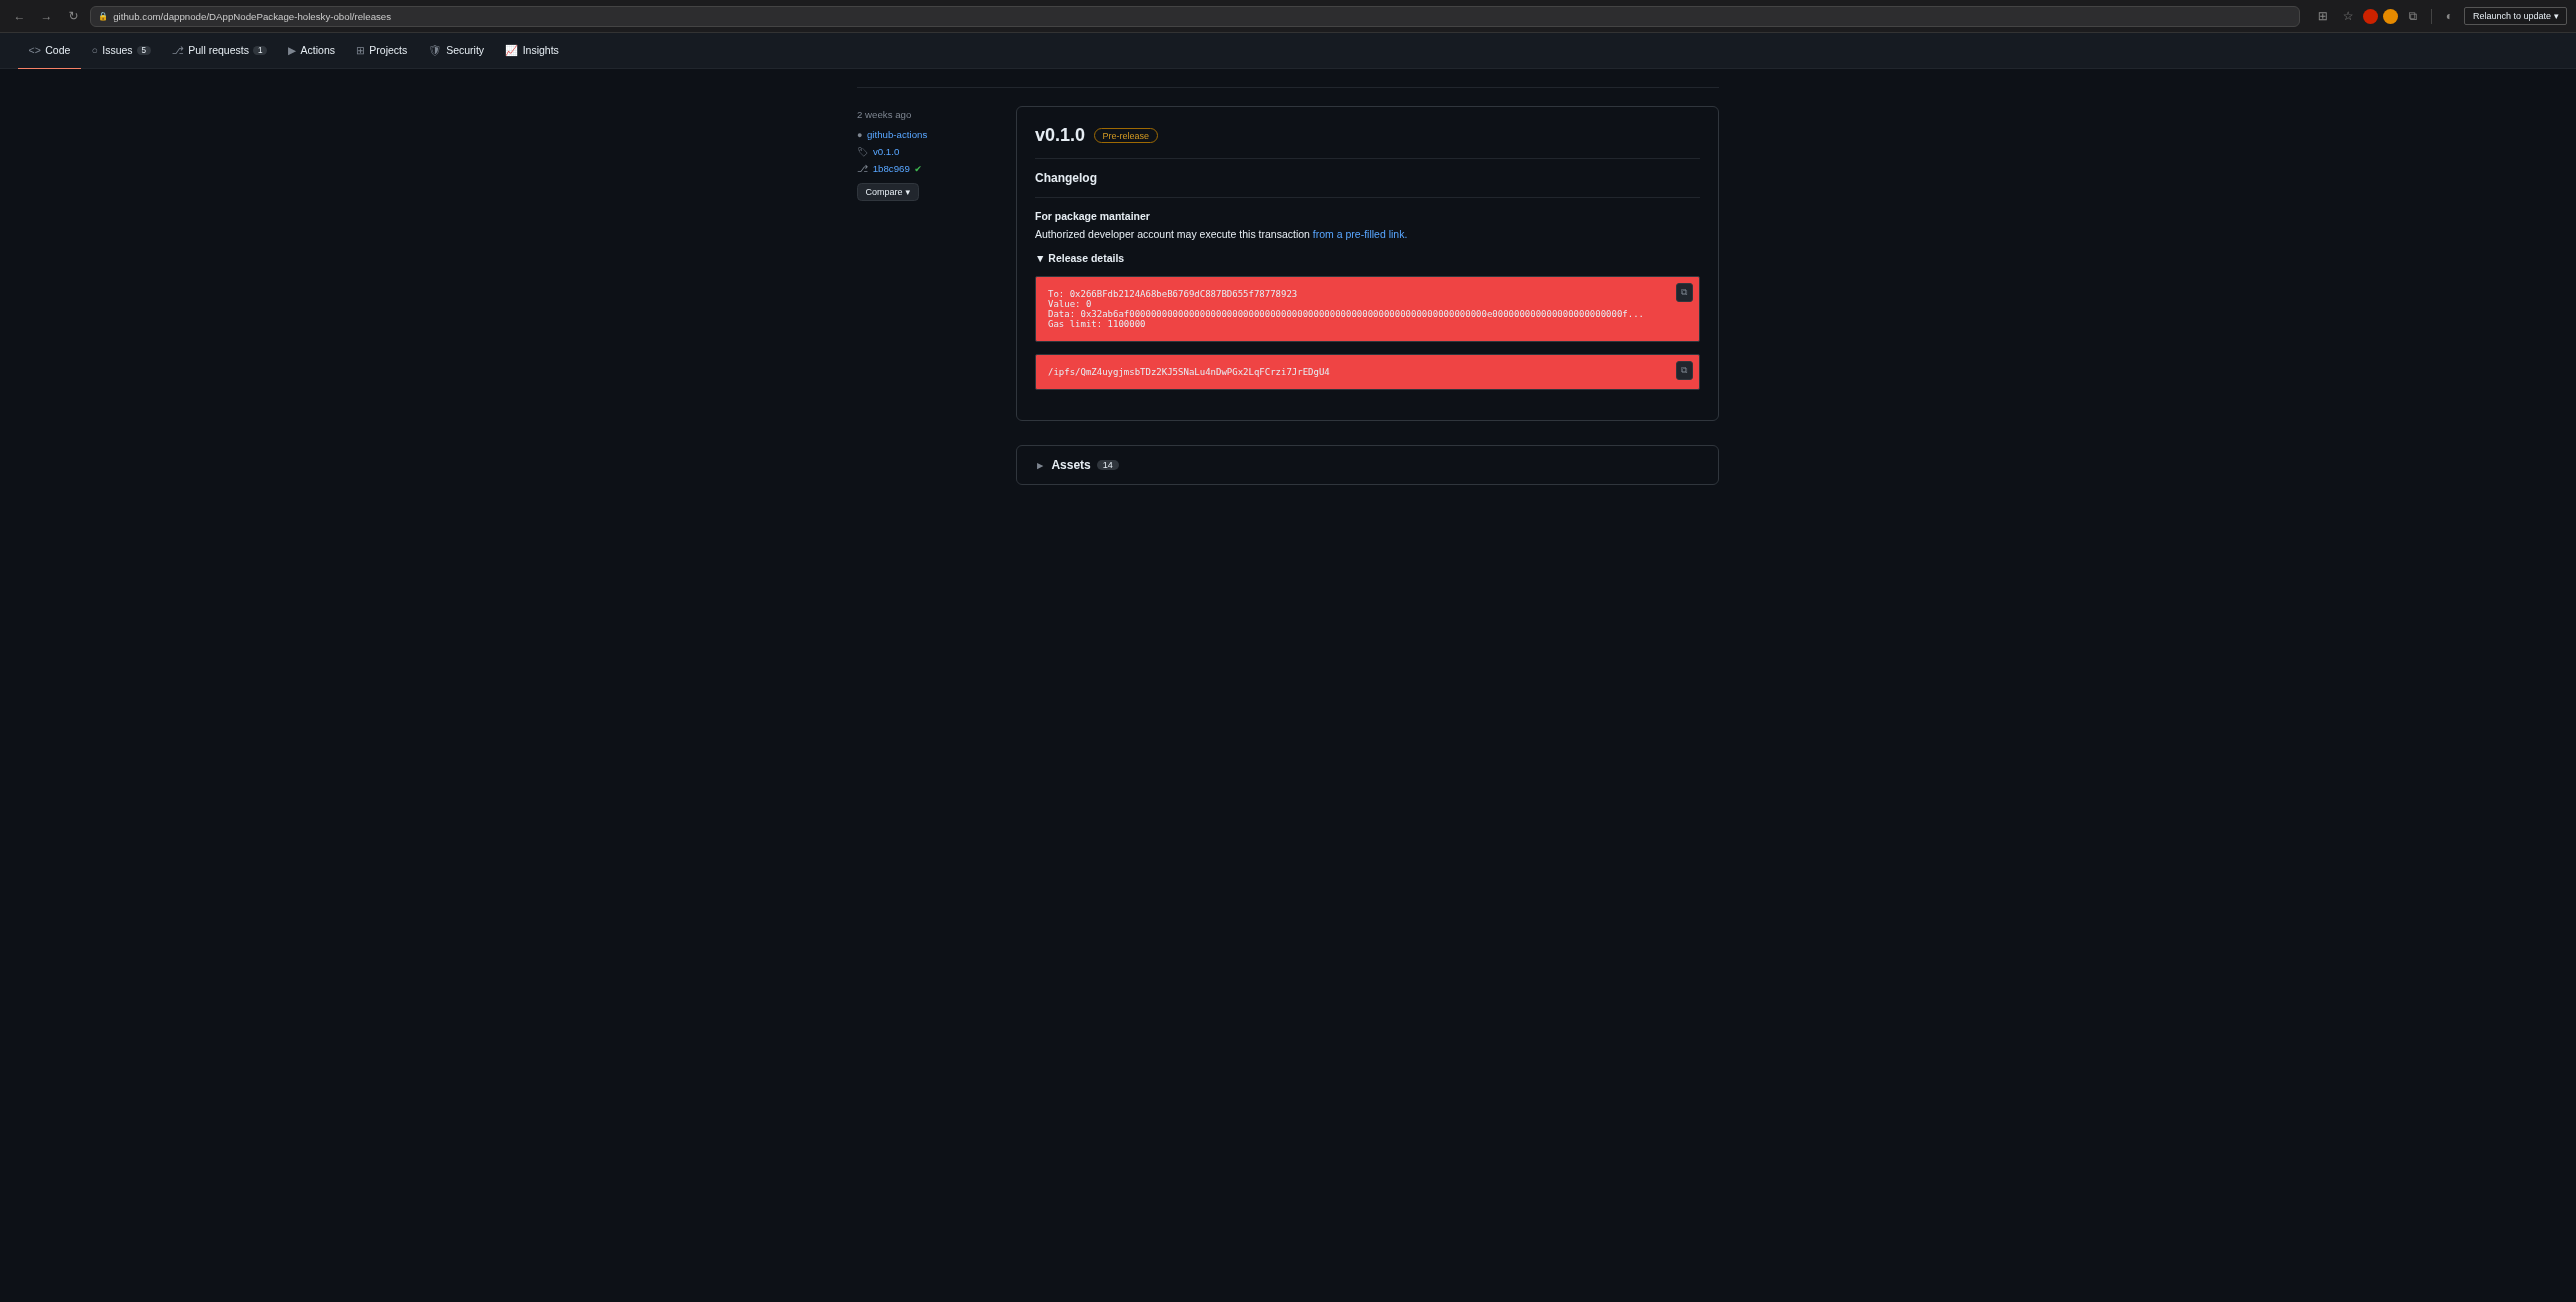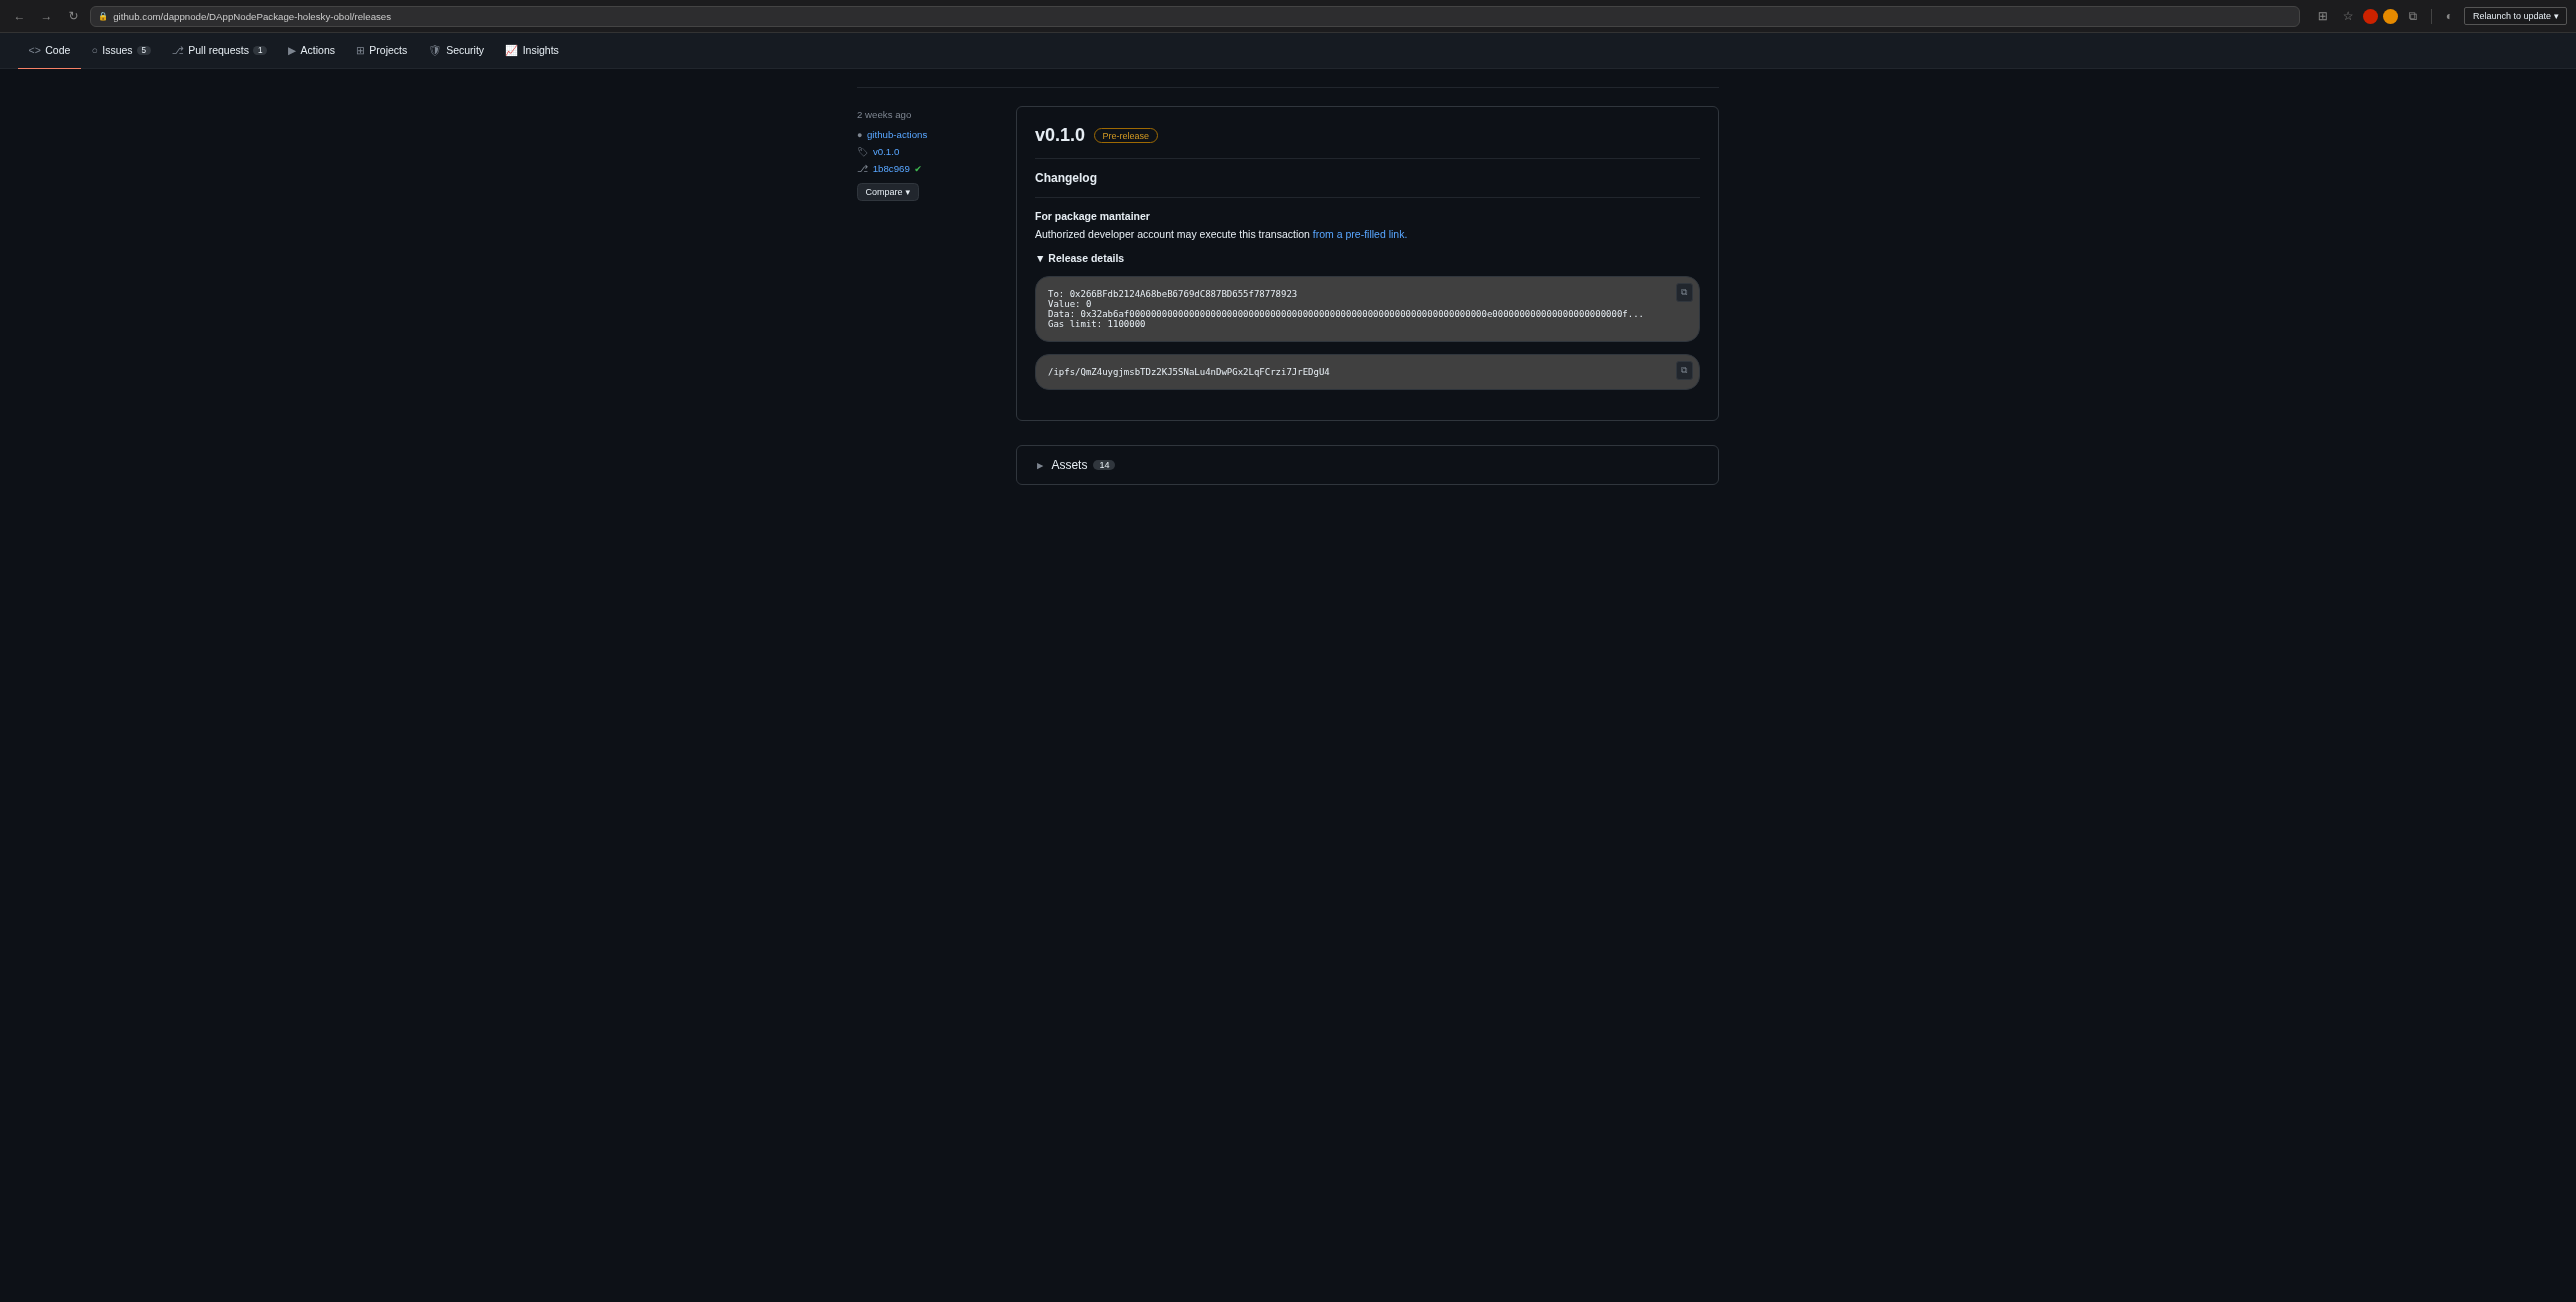--- a/index.html
+++ b/index.html
@@ -295,23 +295,23 @@
     .release-details-toggle {
       display: flex;
       align-items: flex-start;
       gap: 4.5px;
       font-weight: 700;
       margin-bottom: 12px;
       cursor: pointer;
       color: #e6edf3;
     }
     .code-block {
-      background: #404040;
-      border: 0.7px solid #30363d;
-      border-radius: 14px;
+      background: #ef4444;
+      border: 0.7px solid #30363d;
+      border-radius: 2px;
       padding: 12px;
       font-family: "SFMono-Regular", Consolas, "Liberation Mono", Menlo, monospace;
       font-size: 9px;
       color: #e6edf3;
       position: relative;
       margin-bottom: 12px;
       overflow: hidden;
     }
     .code-block pre {
       white-space: pre;
@@ -339,21 +339,21 @@
       margin-top: 12px;
     }
     .assets-header {
       display: flex;
       align-items: center;
       gap: 6px;
       cursor: pointer;
     }
     .assets-title {
       font-size: 12px;
-      font-weight: 400;
+      font-weight: 700;
     }
     .assets-count {
       background: #30363d;
       color: #e6edf3;
       border-radius: 15px;
       padding: 0 6px;
       font-size: 9px;
     }
     .chevron-icon { color: #7d8590; }
   </style>

